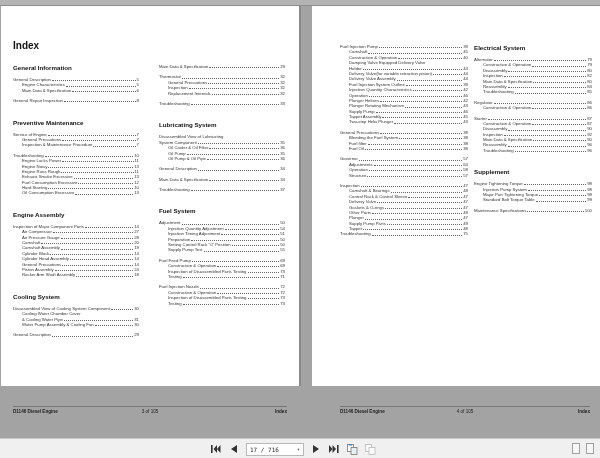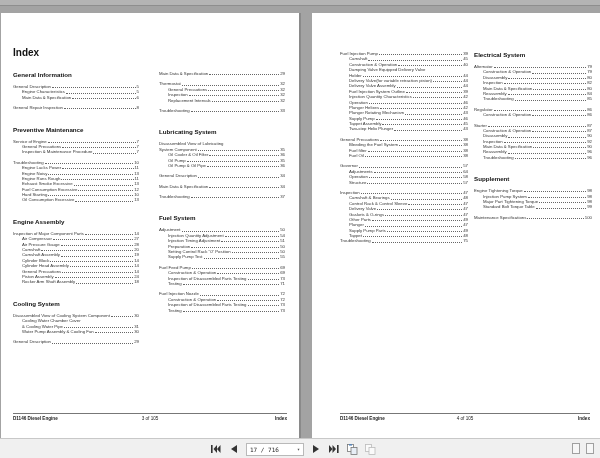--- a/index.html
+++ b/index.html
@@ -1,20 +1,20 @@
 <!DOCTYPE html>
 <html><head>
   <meta charset="utf-8">
   <style>
     * { margin: 0; padding: 0; box-sizing: border-box; }
     html, body { width: 600px; height: 458px; overflow: hidden; }
     body { background: #9a9a9a; font-family: "Liberation Sans", sans-serif; position: relative; }
     .viewer { position: absolute; left: 0; top: 0; width: 600px; height: 438px; background: #a3a3a3; }
     .topstrip { position: absolute; left: 0; top: 0; width: 600px; height: 6px; background: #b4b4b4; border-bottom: 1px solid #8e8e8e; }
-    .page { position: absolute; top: 13px; background: #fff; height: 426px; padding-left: 44px; }
+    .page { position: absolute; top: 6px; background: #fff; height: 380px; padding-left: 44px; }
     .page.left { left: 1px; width: 300px; border-right: 2px solid #8a8a8a; }
     .page.right { left: 312px; width: 288px; }
     .index-title { position: absolute; left: 12px; top: 34px; font-weight: bold; font-size: 10px; color: #111; }
     .col { position: absolute; top: 58px; width: 126px; }
     .sec-h { font-weight: bold; font-size: 6.2px; color: #111; margin: 0 0 6px 0; }
     .group { margin-bottom: 5px; }
     .entry { display: flex; align-items: flex-end; font-size: 4.3px; color: #333; line-height: 5.4px; height: 5.4px; white-space: nowrap; }
     .entry.sub { padding-left: 9px; }
     .entry .t { flex: 0 0 auto; }
     .entry .d { flex: 1 1 auto; border-bottom: 0.6px dotted #666; margin: 0 1px 1.2px 1px; min-width: 4px; }

